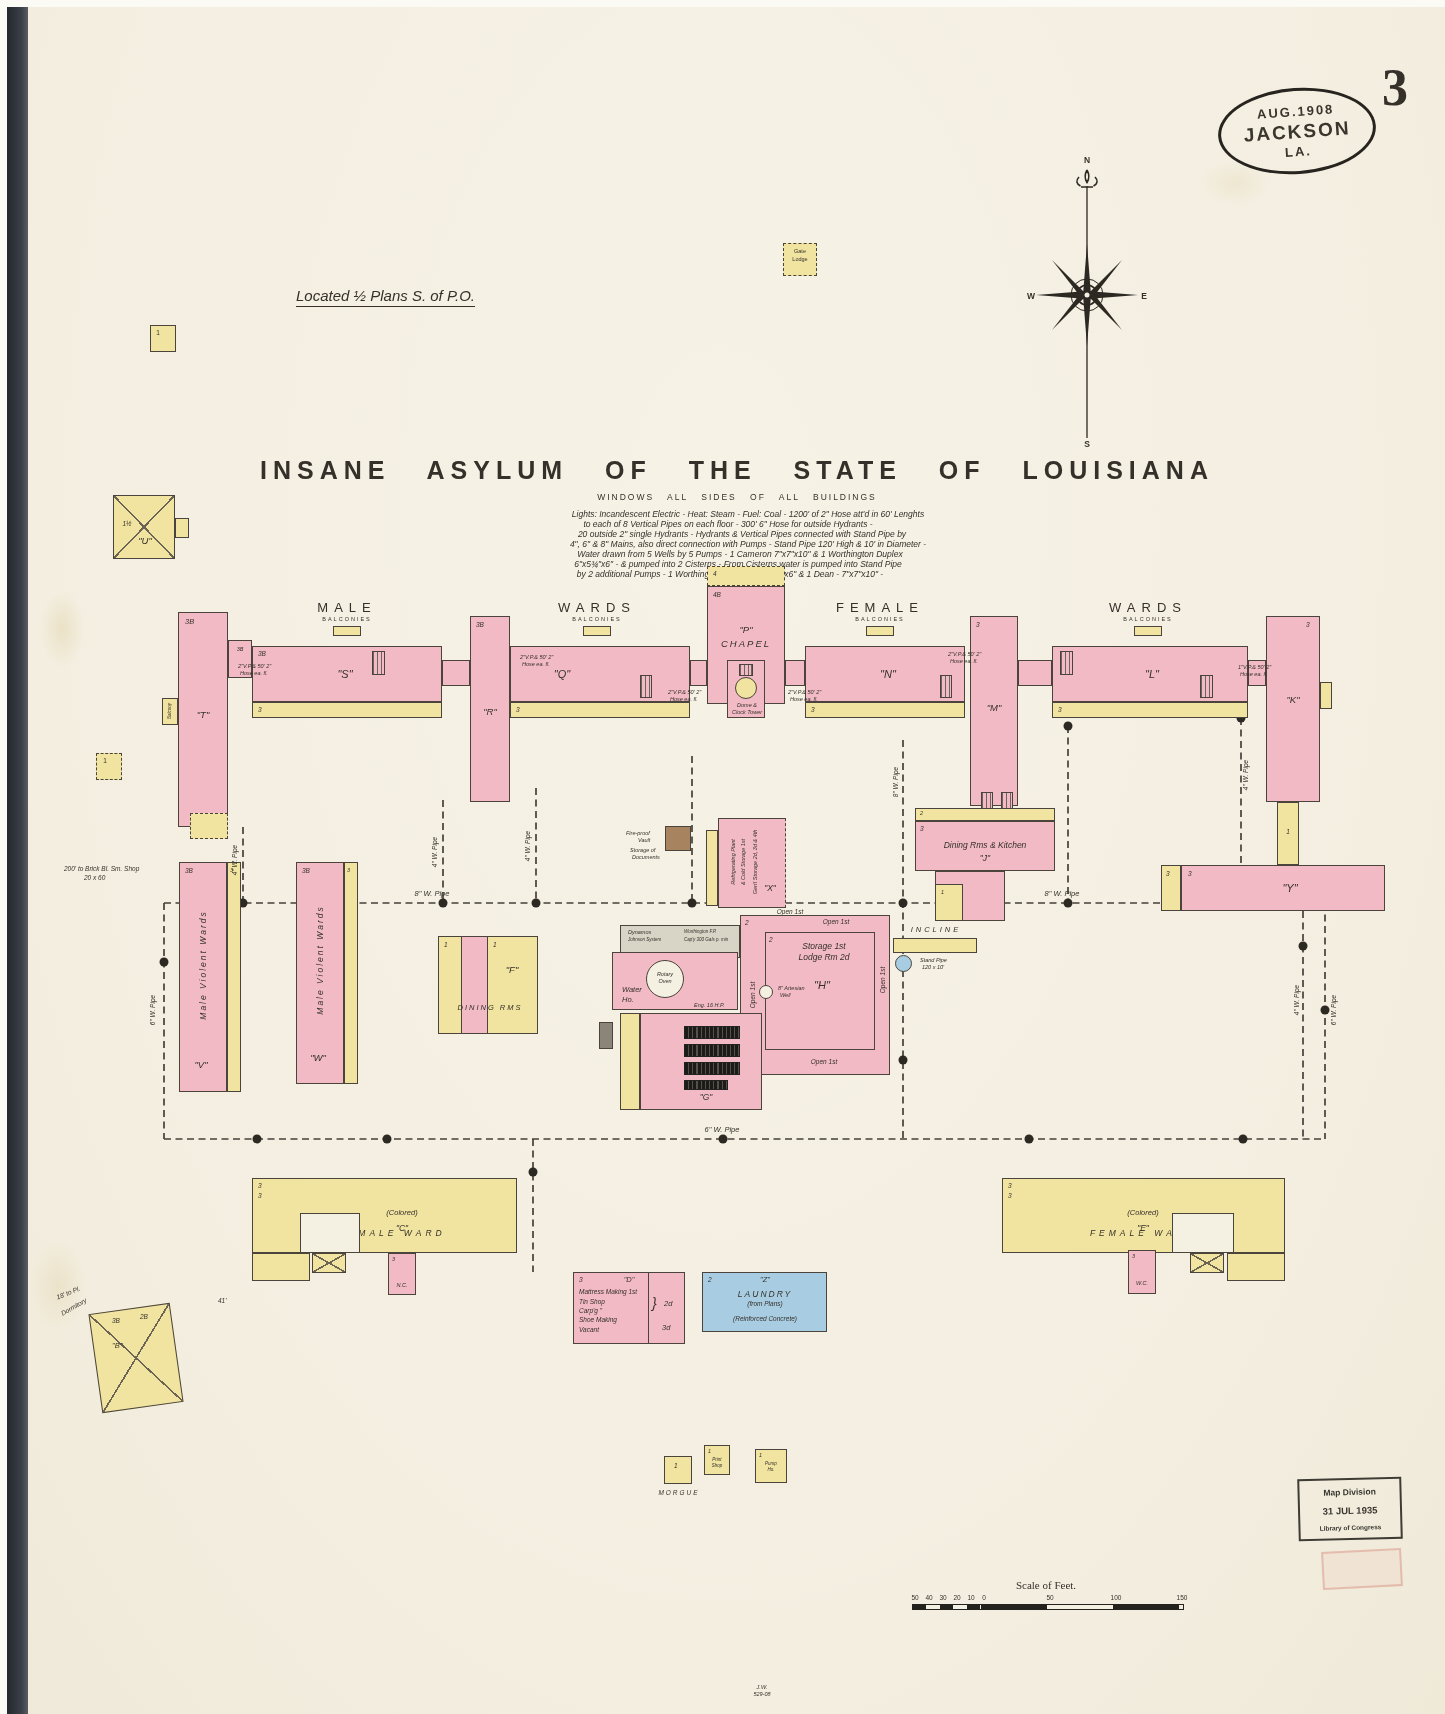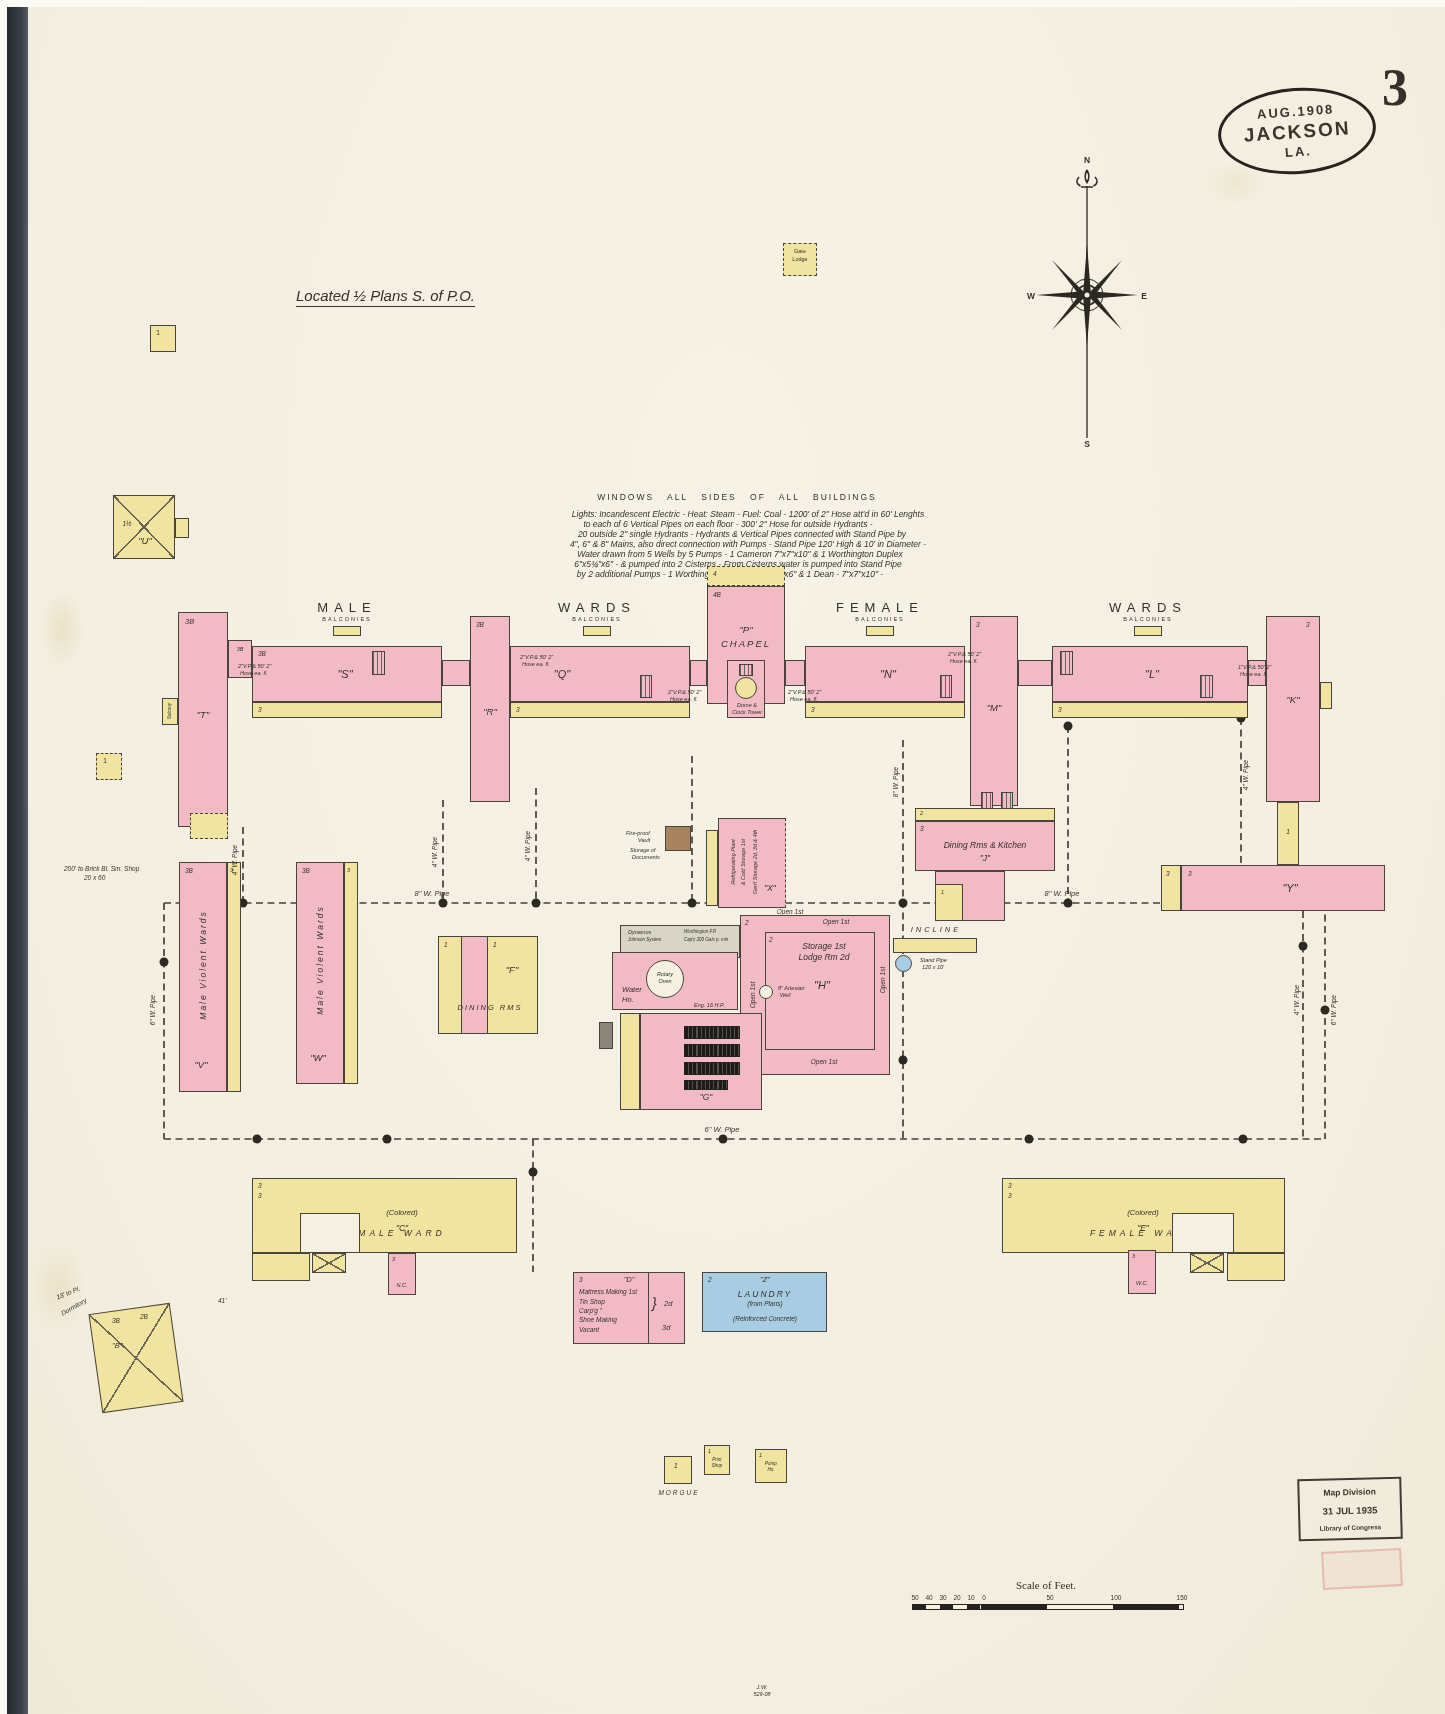--- a/index.html
+++ b/index.html
@@ -125,23 +125,24 @@
   </div>
 
   <div class="b yel dsh" style="left:783px;top:243px;width:34px;height:33px;"></div>
   <div class="tc f5" style="left:800px;top:252px;">Gate</div>
   <div class="tc f5" style="left:800px;top:260px;">Lodge</div>
   <div class="b yel" style="left:150px;top:325px;width:26px;height:27px;"></div>
   <div class="tc f6" style="left:158px;top:333px;">1</div>
   <div class="b yel dsh" style="left:96px;top:753px;width:26px;height:27px;"></div>
   <div class="tc f6" style="left:105px;top:761px;">1</div>
 
+  <div class="tc bd sp6" style="left:737px;top:470px;font-size:25px;text-transform:uppercase;word-spacing:24px;">Insane Asylum of the State of Louisiana</div>
   <div class="tc f8 sp2" style="left:737px;top:497px;text-transform:uppercase;word-spacing:9px;">Windows all sides of all Buildings</div>
   <div class="tc f8 it" style="left:748px;top:514px;">Lights: Incandescent Electric - Heat: Steam - Fuel: Coal - 1200' of 2" Hose att'd in 60' Lenghts</div>
-  <div class="tc f8 it" style="left:728px;top:524px;">to each of 6 Vertical Pipes on each floor - 300' 2" Hose for outside Hydrants -</div>
+  <div class="tc f8 it" style="left:728px;top:524px;">to each of 8 Vertical Pipes on each floor - 300' 6" Hose for outside Hydrants -</div>
   <div class="tc f8 it" style="left:742px;top:534px;">20 outside 2" single Hydrants - Hydrants &amp; Vertical Pipes connected with Stand Pipe by</div>
   <div class="tc f8 it" style="left:748px;top:544px;">4", 6" &amp; 8" Mains, also direct connection with Pumps - Stand Pipe 120' High &amp; 10' in Diameter -</div>
   <div class="tc f8 it" style="left:740px;top:554px;">Water drawn from 5 Wells by 5 Pumps - 1 Cameron 7"x7"x10" &amp; 1 Worthington Duplex</div>
   <div class="tc f8 it" style="left:738px;top:564px;">6"x5¾"x6" - &amp; pumped into 2 Cisterns - From Cisterns water is pumped into Stand Pipe</div>
   <div class="tc f8 it" style="left:730px;top:574px;">by 2 additional Pumps - 1 Worthington Duplex - 6"x6¾"x6" &amp; 1 Dean - 7"x7"x10" -</div>
 
   <div class="b yel xcross" style="left:113px;top:495px;width:62px;height:64px;"></div>
   <div class="b yel" style="left:175px;top:518px;width:14px;height:20px;"></div>
   <div class="tc f6 it" style="left:127px;top:524px;">1½</div>
   <div class="tc f9 it" style="left:145px;top:541px;">"U"</div>

